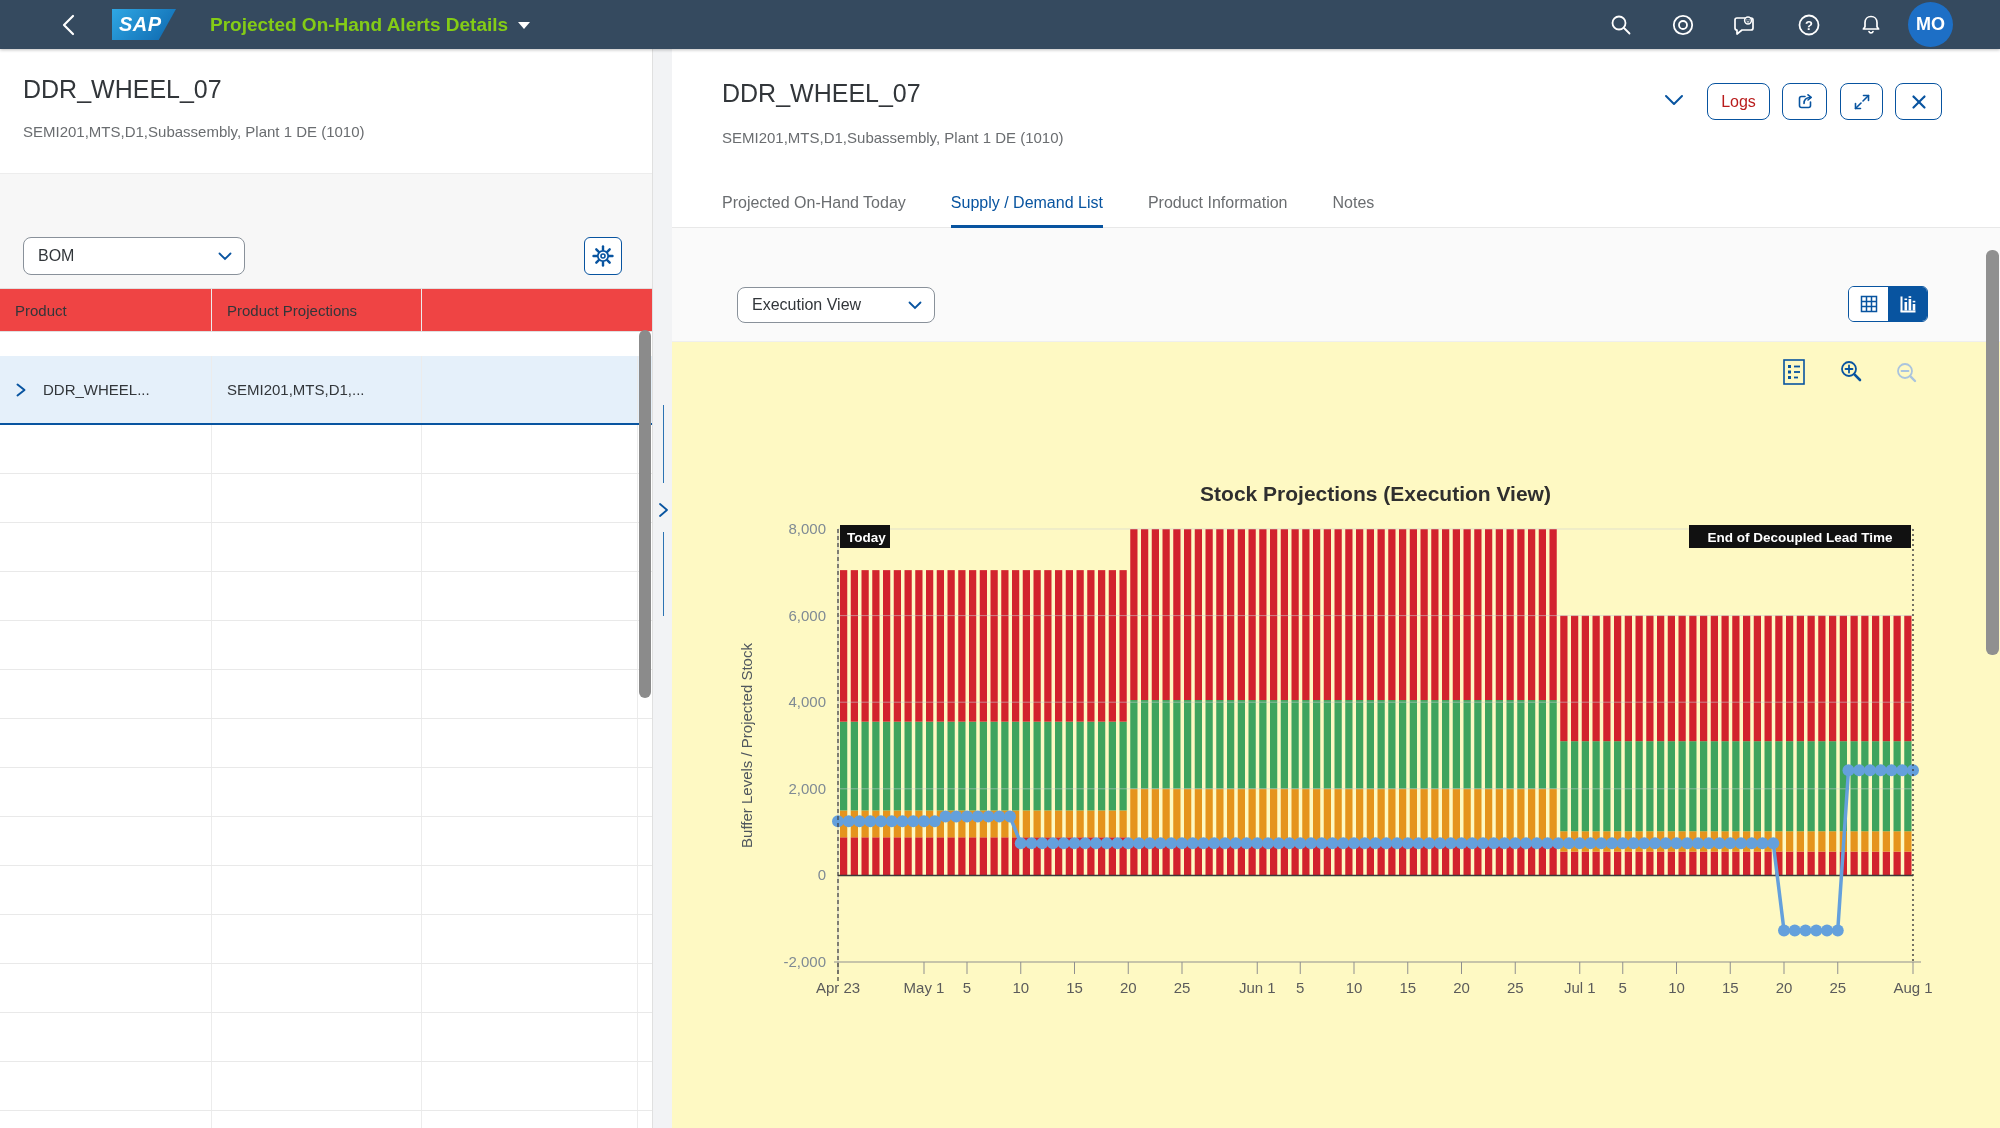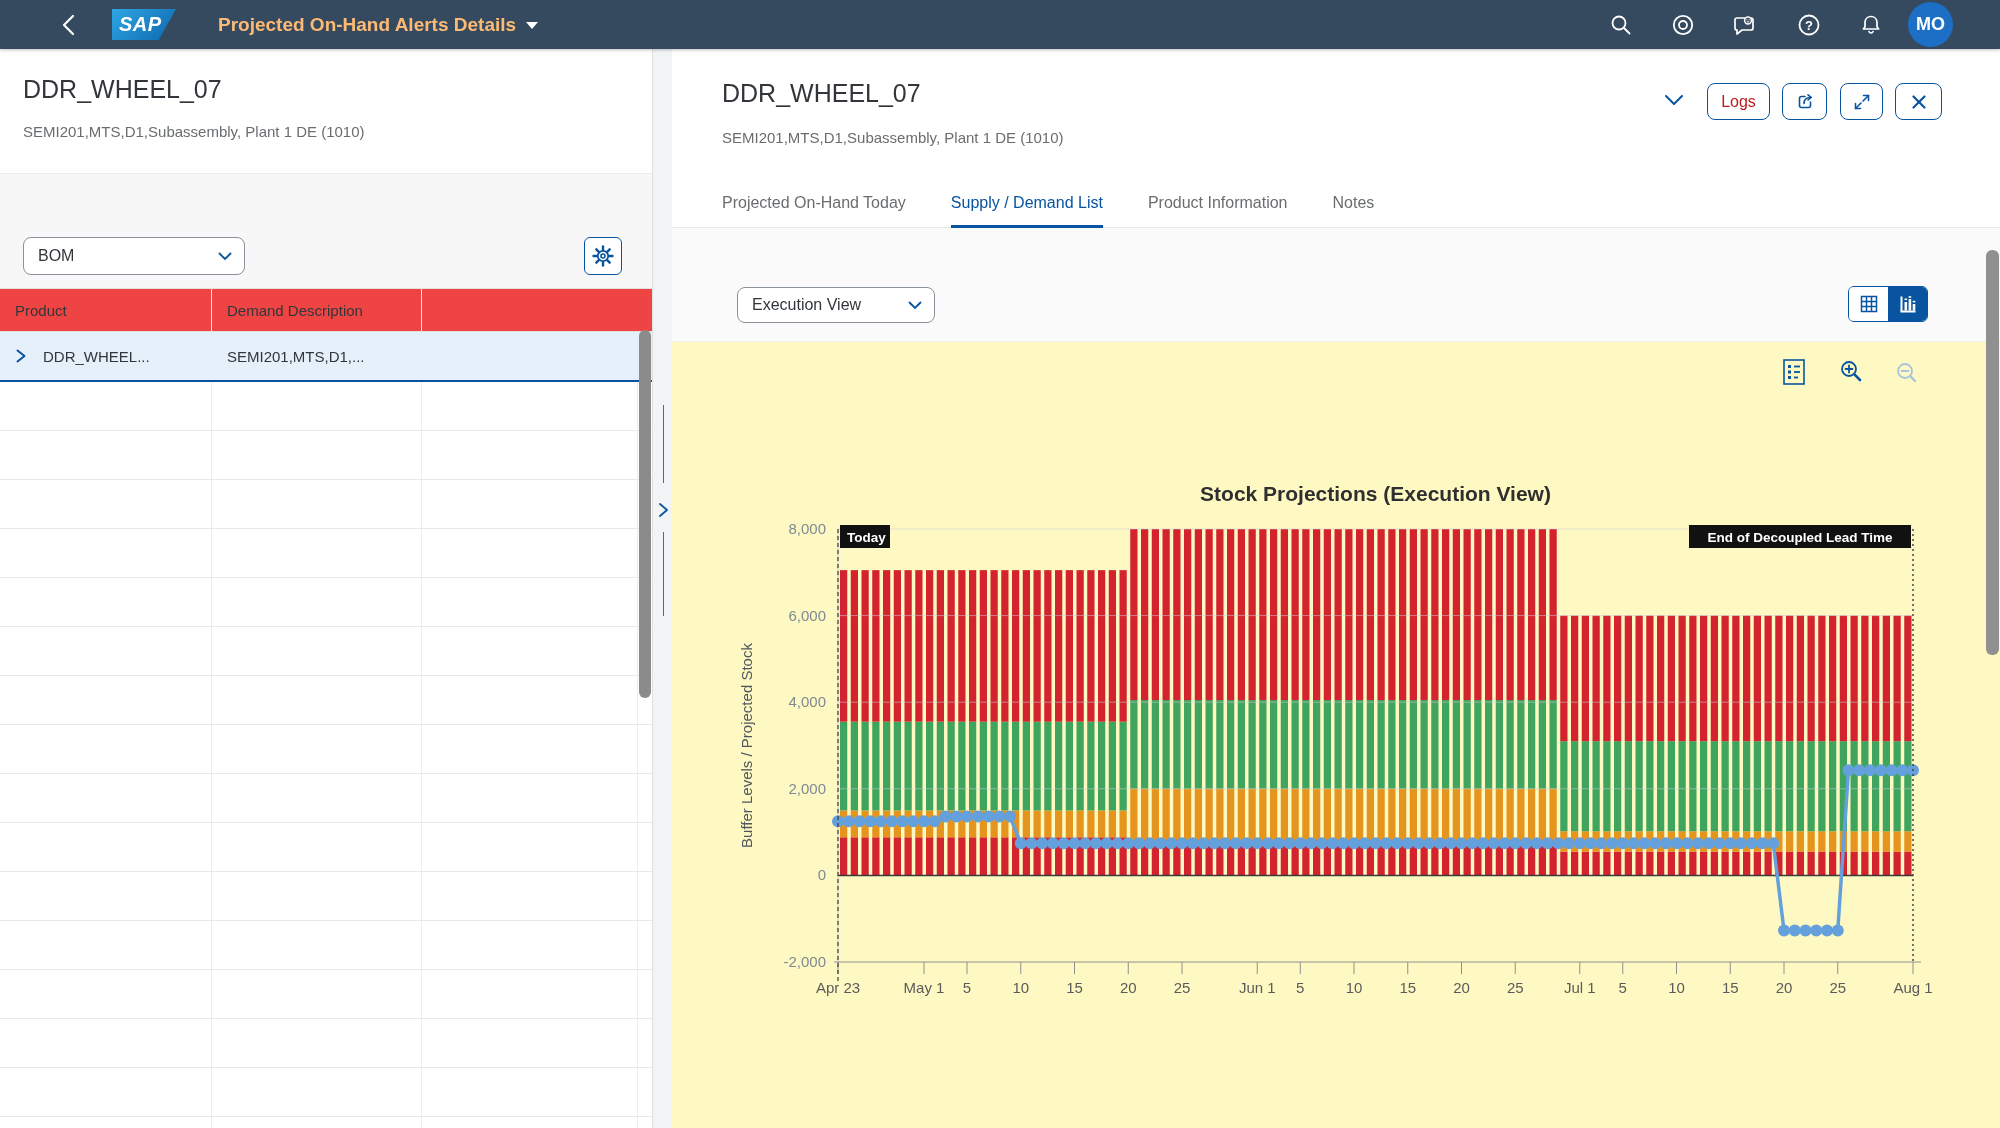--- a/index.html
+++ b/index.html
@@ -7,22 +7,22 @@
     font-family:"Liberation Sans", sans-serif; color:#32363a; }
 
   
   #shell { position:absolute; left:0; top:0; width:2000px; height:49px;
     background:#354a5f; z-index:30; box-shadow:0 1px 3px rgba(0,0,0,.25); }
   #back-btn { position:absolute; left:58px; top:13px; width:26px; height:24px; cursor:pointer; }
   #sap-logo { position:absolute; left:112px; top:9px; width:64px; height:31px;
     background:linear-gradient(135deg,#2fa7e4,#0d66ad);
     clip-path:polygon(0 0,100% 0,73% 100%,0 100%); color:#fff; font-weight:bold;
     font-style:italic; font-size:20px; line-height:31px; padding-left:7px; letter-spacing:.5px; }
-  #shell-title { position:absolute; left:218px; top:0; height:36px; line-height:49px;
-    color:#fdba74; font-size:19px; font-weight:bold; cursor:pointer; }
+  #shell-title { position:absolute; left:210px; top:0; height:36px; line-height:49px;
+    color:#84cc16; font-size:19px; font-weight:bold; cursor:pointer; }
   #shell-title .caret { display:inline-block; margin-left:10px; width:0; height:0;
     border-left:6px solid transparent; border-right:6px solid transparent;
     border-top:7px solid #fff; vertical-align:middle; }
   .shell-ico { position:absolute; top:12px; width:26px; height:26px; cursor:pointer; }
   #avatar { position:absolute; left:1908px; top:2px; width:45px; height:45px; border-radius:50%;
     background:#1d6fc6; color:#fff; font-weight:bold; font-size:18px; text-align:center;
     line-height:45px; cursor:pointer; }
 
   
   #left-panel { position:absolute; left:0; top:49px; width:652px; height:1079px; background:#fff; overflow:hidden; }
@@ -37,21 +37,21 @@
   #gear-btn { position:absolute; left:584px; top:63px; width:38px; height:38px; background:#fff;
     border:1px solid #0854a0; border-radius:6px; display:flex; align-items:center;
     justify-content:center; cursor:pointer; }
 
   .tgrid { display:grid; grid-template-columns:212px 210px 216px; }
   .tcell { padding-left:15px; font-size:15px; display:flex; align-items:center;
     border-right:1px solid #ececec; overflow:hidden; white-space:nowrap; }
   #table-header { height:44px; background:#ef4444; border-top:1px solid #e0e0e0;
     border-bottom:1px solid #e0e0e0; color:#32363a; }
   .trow { height:49px; background:#fff; border-bottom:1px solid #e9e9e9; cursor:pointer; }
-  .trow.selected { height:50px; background:#e5f0fa; border-bottom:2px solid #0854a0; }
+  .trow.selected { height:69px; background:#e5f0fa; border-bottom:2px solid #0854a0;margin-top:24px; }
   .expander { width:18px; height:16px; margin-right:10px; flex:none; }
   #lp-scrollbar { position:absolute; left:639px; top:281px; width:12px; height:368px;
     background:#8b8b8b; border-radius:6px; cursor:pointer; }
 
   
   #splitter { position:absolute; left:652px; top:49px; width:20px; height:1079px;
     background:#f2f3f5; border-left:1px solid #e0e0e0; cursor:col-resize; }
   .grip-line { position:absolute; left:10px; width:1px; background:#2c73b3; }
   #splitter-chevron { position:absolute; left:4px; top:452px; cursor:pointer; }
 
@@ -165,21 +165,21 @@
             <line x1="16.2" y1="7.8" x2="18.7" y2="5.3"></line>
         </g>
         <circle cx="12" cy="12" r="5.2" fill="#fff" stroke="#0854a0" stroke-width="1.8"></circle>
         <circle cx="12" cy="12" r="2" fill="none" stroke="#0854a0" stroke-width="1.6"></circle>
       </svg>
     </div>
   </div>
 
   <div id="table-header" class="tgrid">
     <div class="tcell">Product</div>
-    <div class="tcell">Demand Description</div>
+    <div class="tcell">Product Projections</div>
   </div>
 
   <div>
     <div class="trow selected tgrid">
       <div class="tcell">
         <span class="expander">
           <svg width="12" height="16" viewBox="0 0 12 16">
               <polyline points="2.5,2.5 9.5,8 2.5,13.5" fill="none" stroke="#0854a0" stroke-width="2" stroke-linecap="round" stroke-linejoin="round"></polyline>
             </svg>
         </span>

